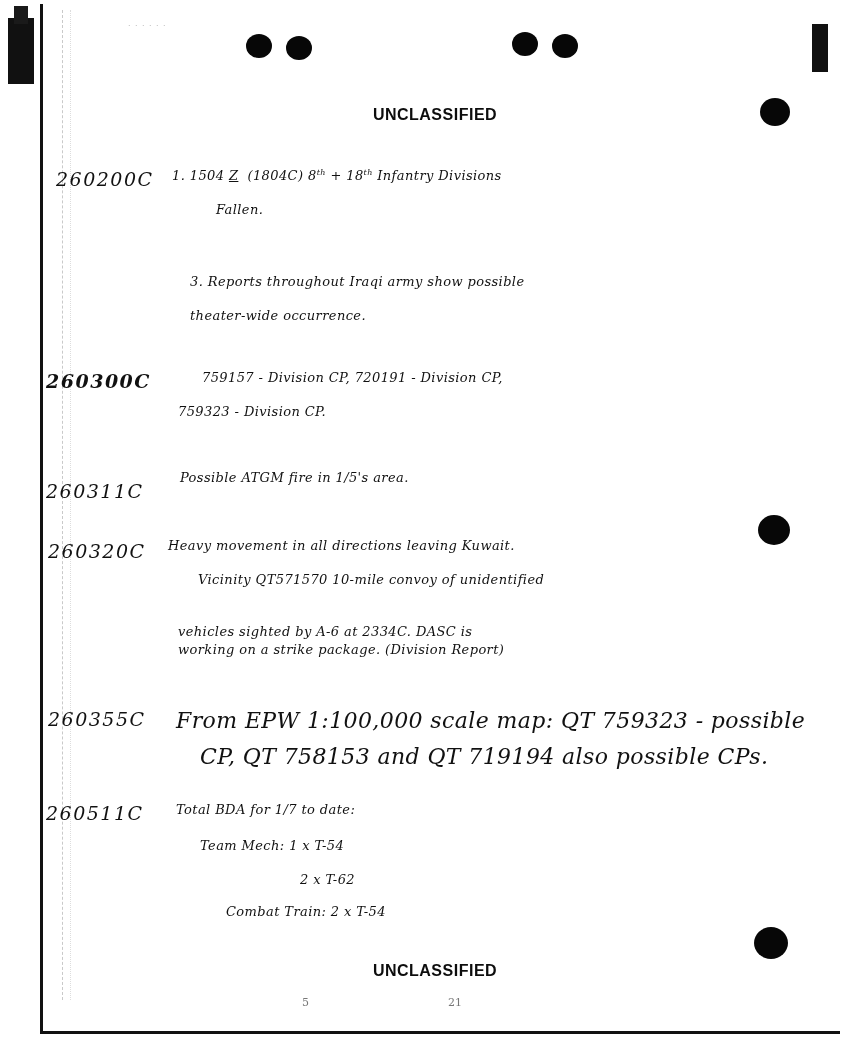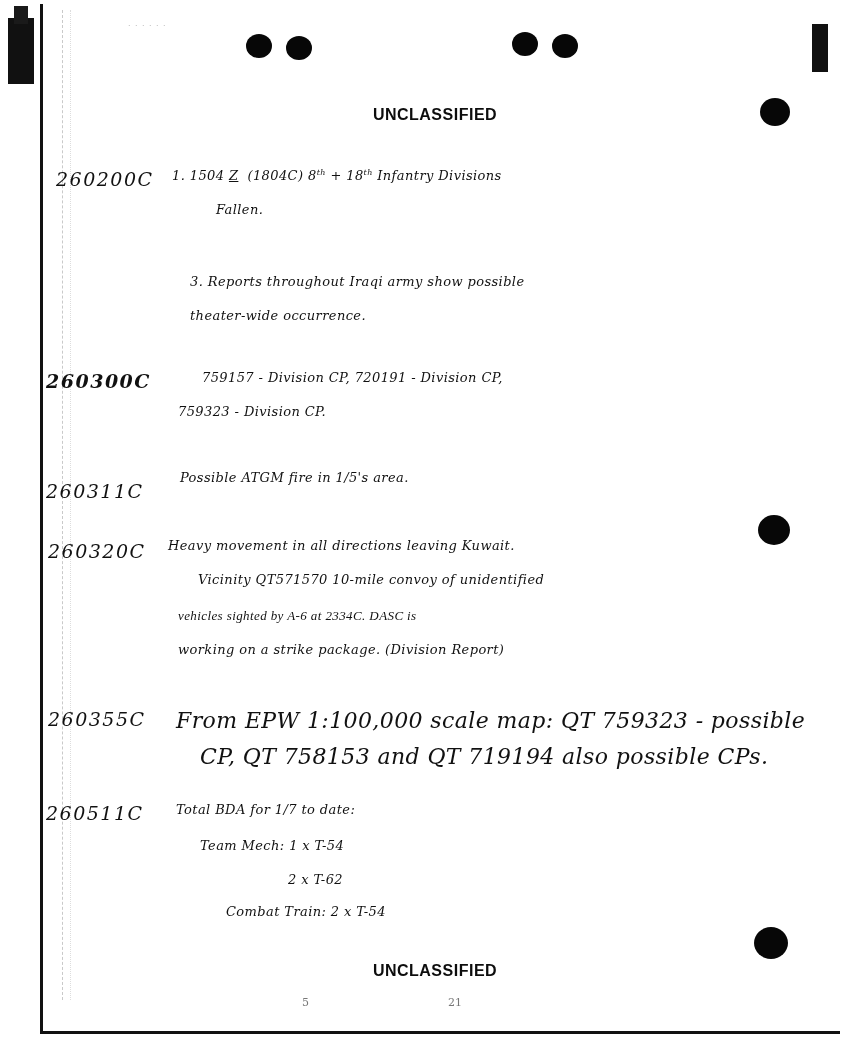--- a/index.html
+++ b/index.html
@@ -171,29 +171,29 @@
   <div class="hw entry-time" style="left:46px; top:370px;font-weight:bold;">260300C</div>
   <div class="hw entry-text" style="left:178px; top:370px;margin-left:24px;">759157 - Division CP, 720191 - Division CP,</div>
   <div class="hw entry-text" style="left:178px; top:404px;">759323 - Division CP.</div>
 
   <div class="hw entry-time" style="left:46px; top:480px;text-align:right;">260311C</div>
   <div class="hw entry-text" style="left:180px; top:470px;">Possible ATGM fire in 1/5's area.</div>
 
   <div class="hw entry-time" style="left:48px; top:540px;">260320C</div>
   <div class="hw entry-text" style="left:168px; top:538px;">Heavy movement in all directions leaving Kuwait.</div>
   <div class="hw entry-text" style="left:178px; top:572px;margin-left:20px;">Vicinity QT571570 10-mile convoy of unidentified</div>
-  <div class="hw entry-text" style="left:178px; top:608px;font-family:Liberation Serif, serif;">vehicles sighted by A-6 at 2334C. DASC is</div>
+  <div class="hw entry-text" style="left:178px; top:624px;">vehicles sighted by A-6 at 2334C. DASC is</div>
   <div class="hw entry-text" style="left:178px; top:642px;">working on a strike package. (Division Report)</div>
 
   <div class="hw entry-time" style="left:48px; top:708px;">260355C</div>
   <div class="hw entry-text sm" style="left:176px; top:708px;">From EPW 1:100,000 scale map: QT 759323 - possible</div>
   <div class="hw entry-text sm" style="left:200px; top:744px;">CP, QT 758153 and QT 719194 also possible CPs.</div>
 
   <div class="hw entry-time" style="left:46px; top:802px;">260511C</div>
   <div class="hw entry-text" style="left:176px; top:802px;">Total BDA for 1/7 to date:</div>
   <div class="hw entry-text" style="left:200px; top:838px;">Team Mech:  1 x T-54</div>
-  <div class="hw entry-text" style="left:288px; top:872px;">2 x T-62</div>
+  <div class="hw entry-text" style="left:300px; top:872px;">2 x T-62</div>
   <div class="hw entry-text" style="left:196px; top:904px;margin-left:30px;">Combat Train: 2 x T-54</div>
 
   <div class="footer-mark" style="left:302px; top:996px;">5</div>
   <div class="footer-mark" style="left:448px; top:996px;">21</div>
 
 </div>
 
 </body></html>

